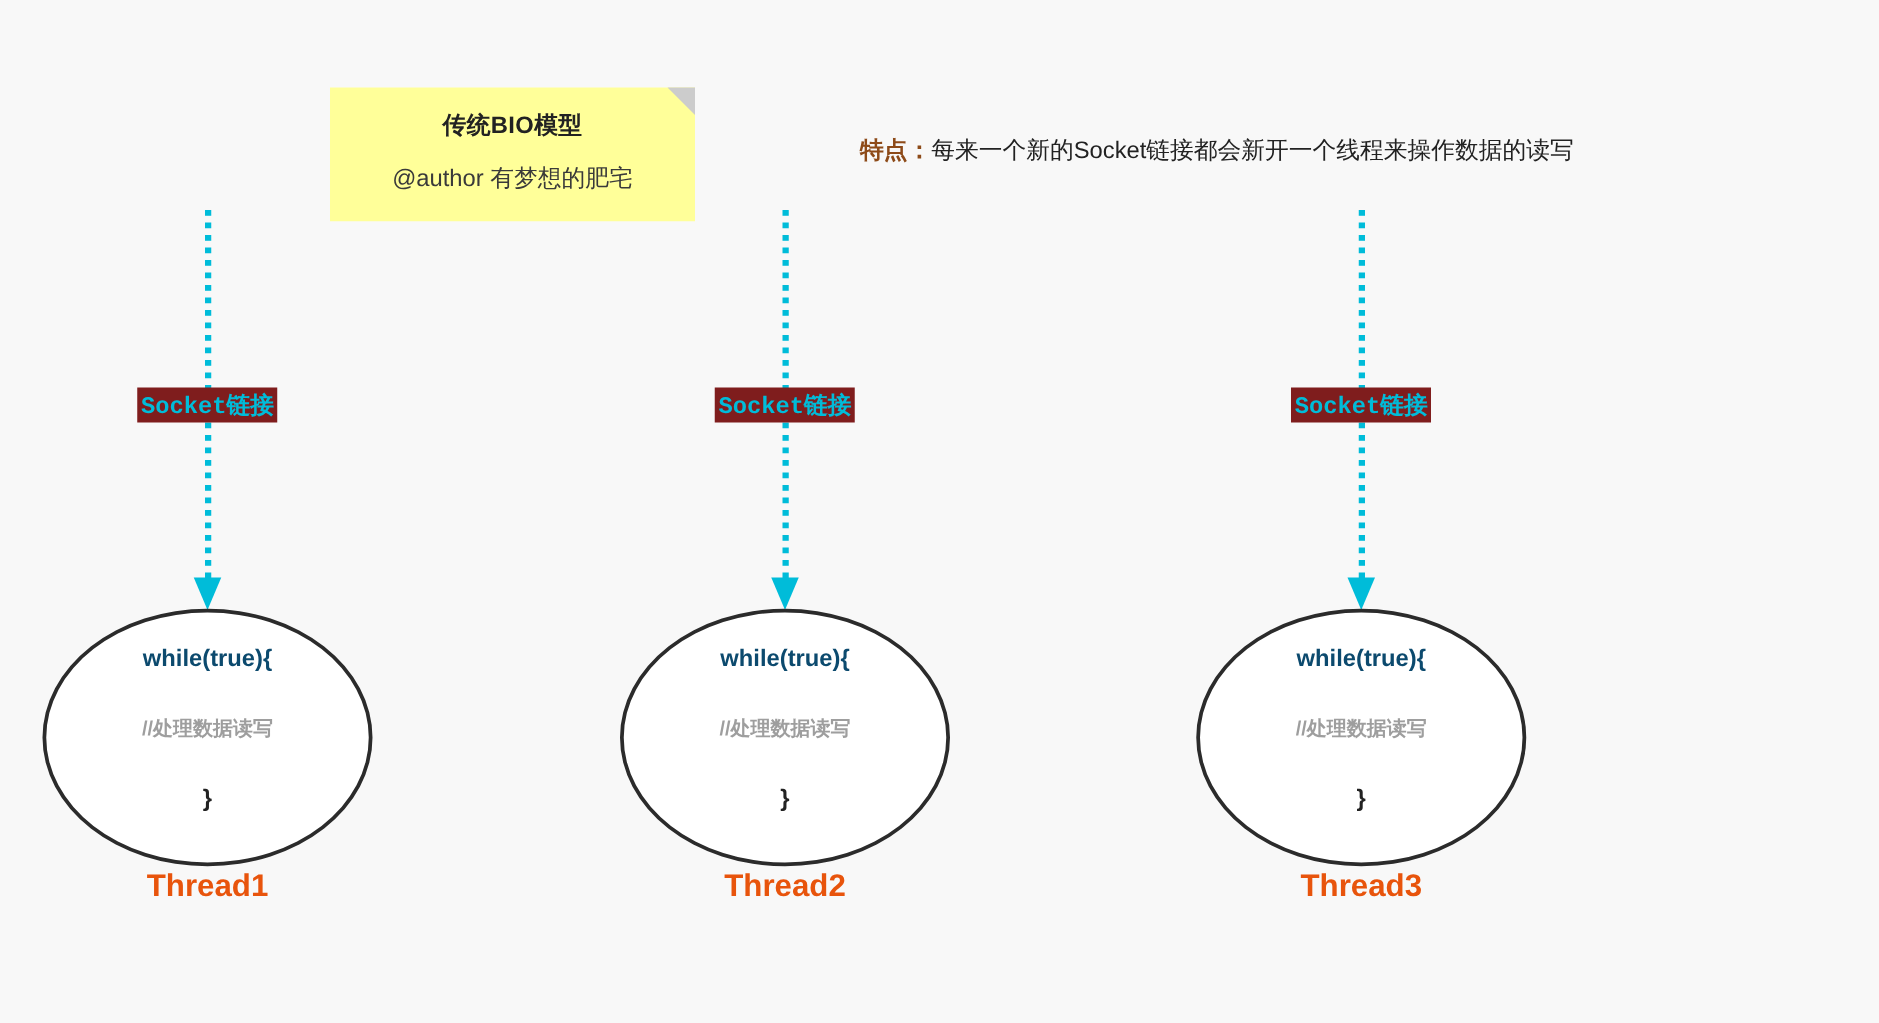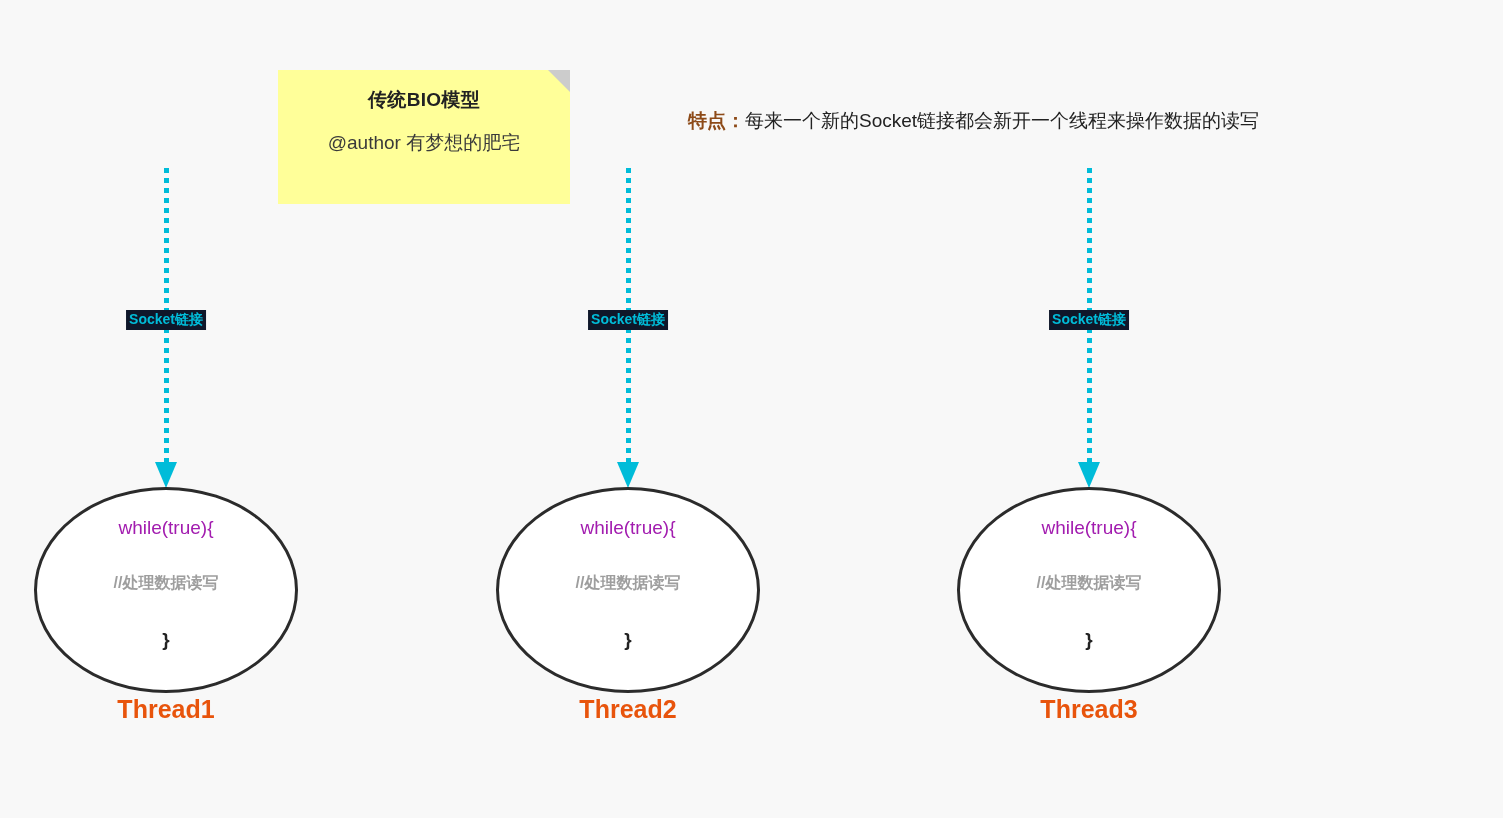--- a/index.html
+++ b/index.html
@@ -16,24 +16,24 @@
   }
   #canvas {
     position: relative;
     width: 1503px;
     height: 818px;
   }
 
   
   .note {
     position: absolute;
-    left: 278px;
+    left: 264px;
     top: 70px;
     width: 292px;
-    height: 134px;
+    height: 107px;
     background: #ffff99;
     box-sizing: border-box;
   }
   .note-fold {
     position: absolute;
     right: 0;
     top: 0;
     width: 0;
     height: 0;
     border-left: 22px solid transparent;
@@ -92,27 +92,28 @@
   .arrowhead {
     position: absolute;
     width: 0;
     height: 0;
     border-left: 11px solid transparent;
     border-right: 11px solid transparent;
     border-top: 26px solid #00bcd9;
   }
   .socket-label {
     position: absolute;
-    font-size: 14px;
+    font-size: 19px;
     font-weight: bold;
     color: #00bcd9;
-    background: #0f172a;
+    background: #7f1d1d;
     padding: 1px 3px;
     white-space: nowrap;
     transform: translateX(-50%);
+    font-family: Liberation Mono, monospace;
   }
 
   
   .ellipse {
     position: absolute;
     width: 264px;
     height: 206px;
     border: 3px solid #2b2b2b;
     border-radius: 50%;
     background: #ffffff;
@@ -122,22 +123,22 @@
   .ellipse .line {
     position: absolute;
     left: 0;
     right: 0;
     text-align: center;
     white-space: nowrap;
   }
   .ellipse .line-1 {
     top: 27px;
     font-size: 19px;
-    font-weight: normal;
-    color: #a21caf;
+    font-weight: bold;
+    color: #0c4a6e;
   }
   .ellipse .line-2 {
     top: 83px;
     font-size: 16px;
     font-weight: bold;
     color: #9e9e9e;
   }
   .ellipse .line-3 {
     top: 139px;
     font-size: 19px;

